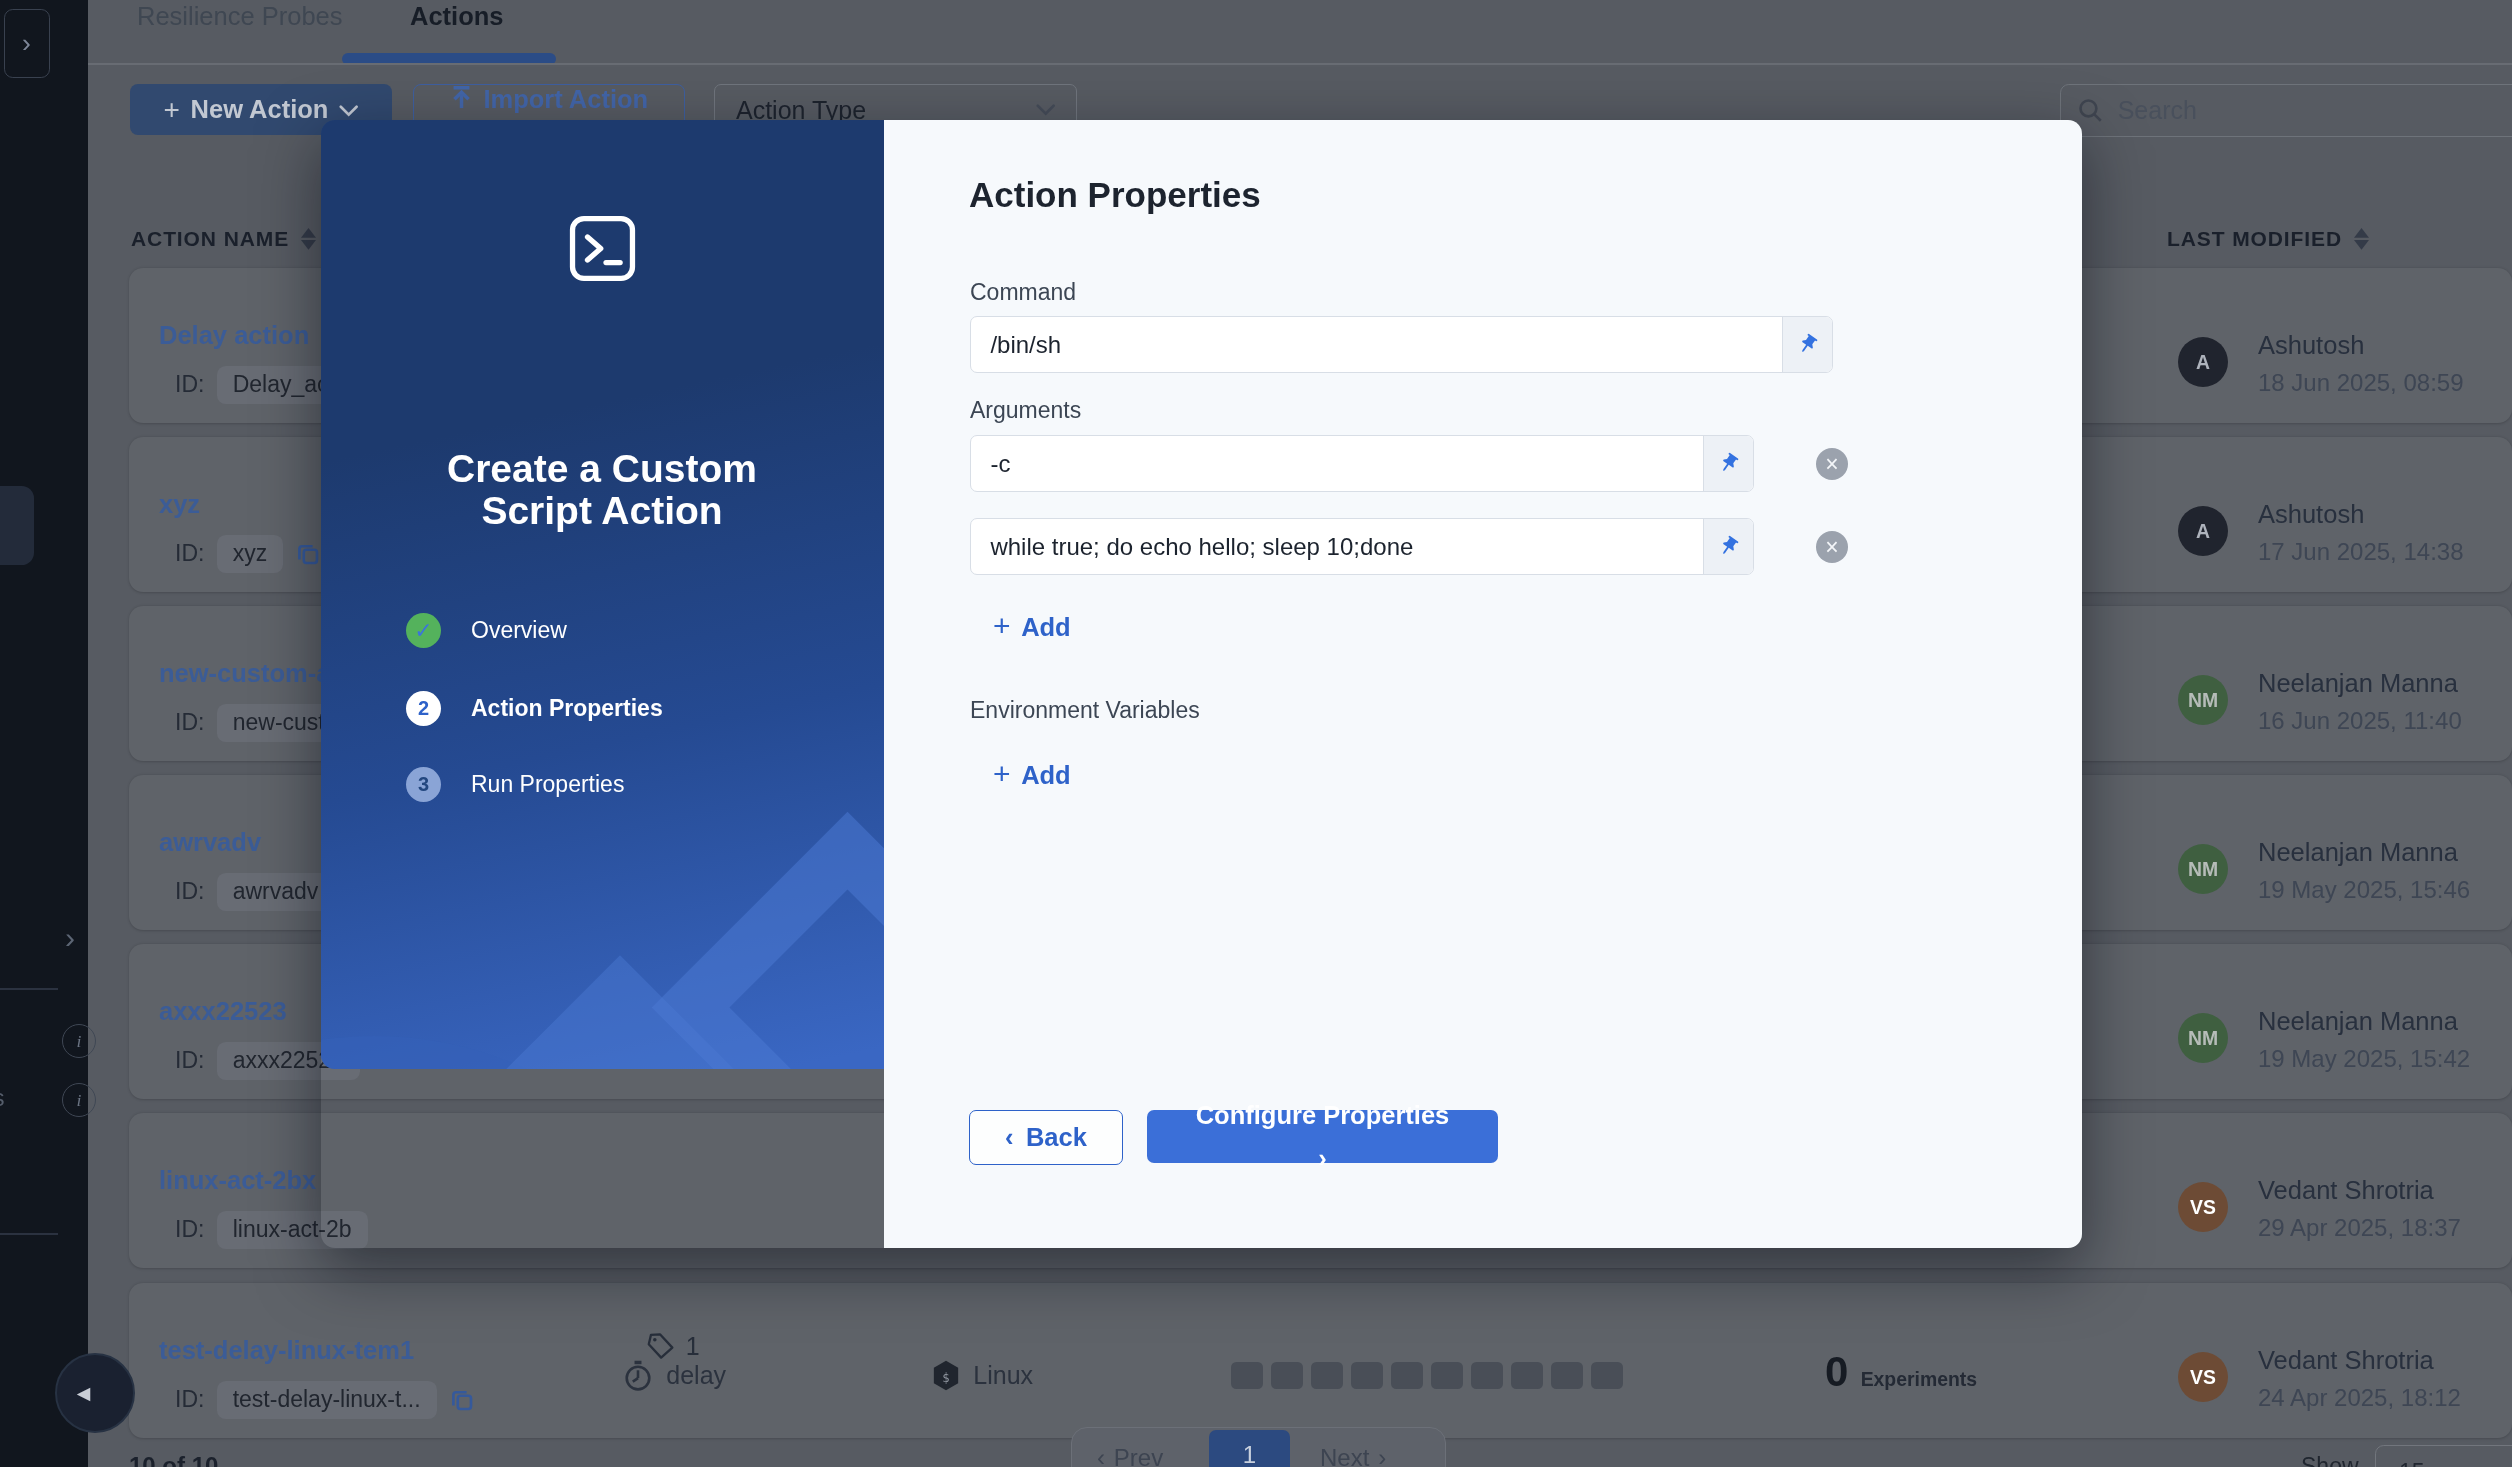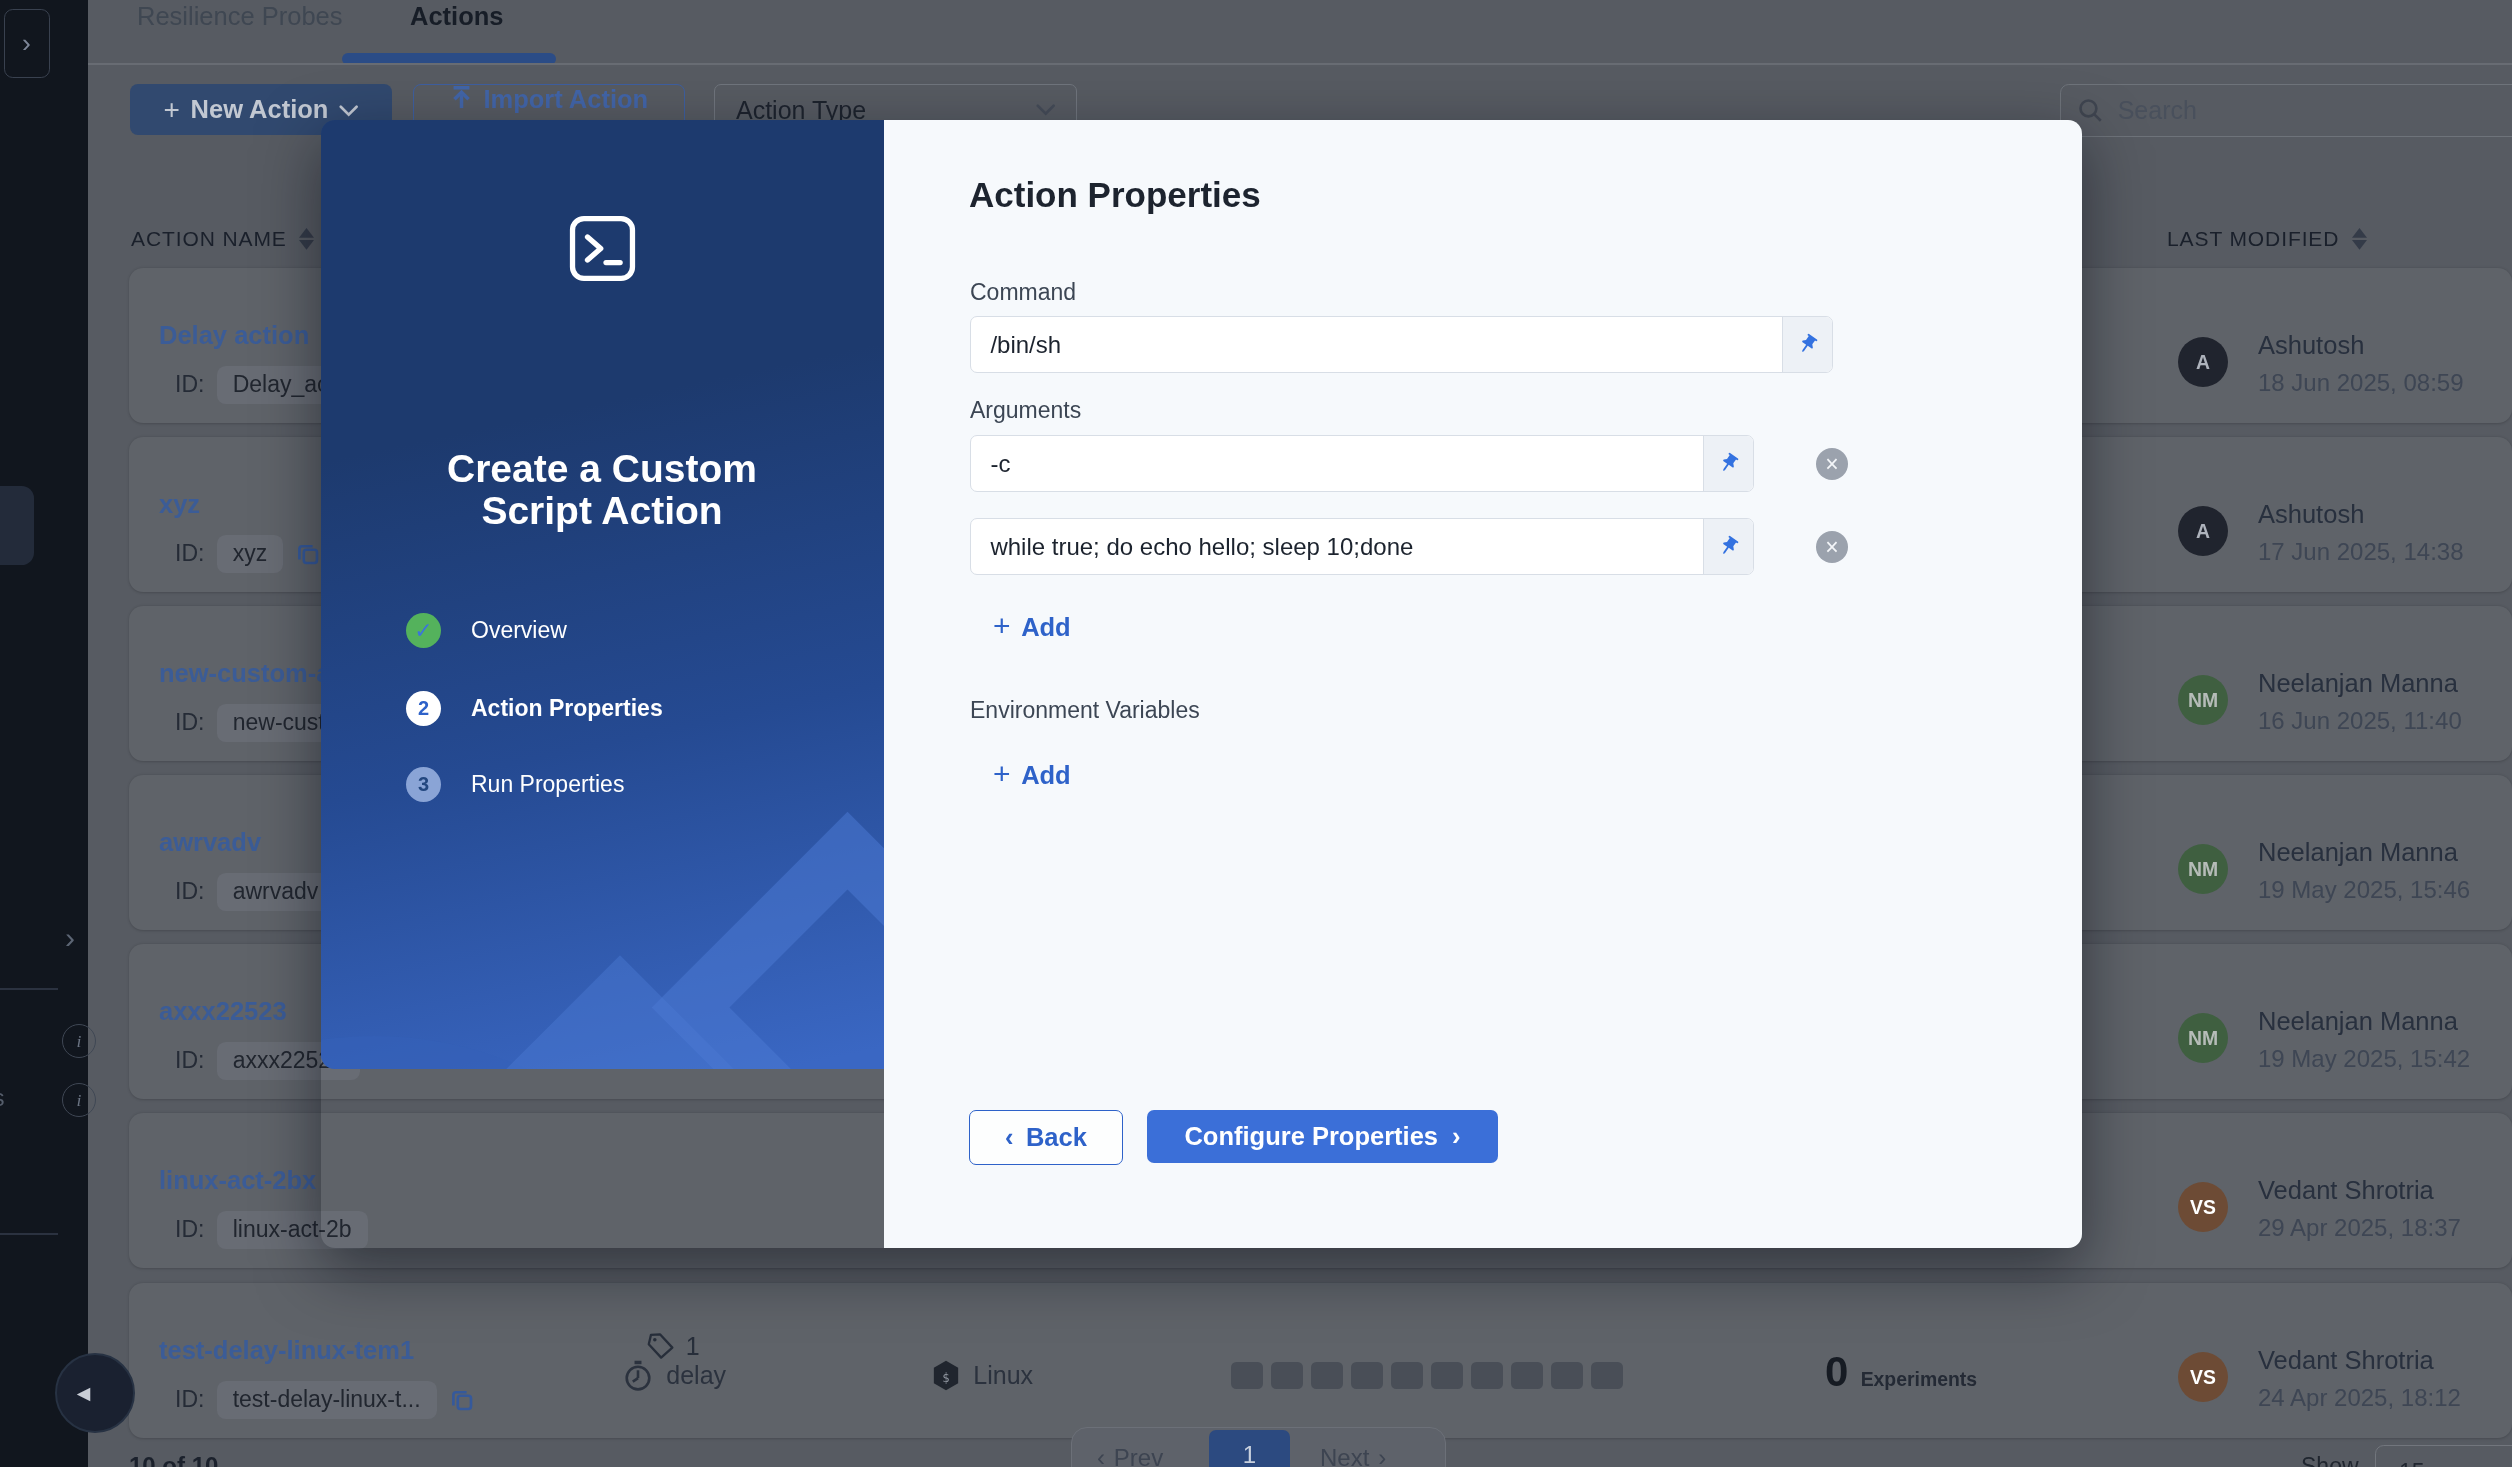--- a/index.html
+++ b/index.html
@@ -35,21 +35,21 @@
               color:#4265a8;font-size:25.5px;font-weight:700;display:flex;align-items:flex-start;justify-content:center;gap:10.6px;background:transparent;}
   .sel-actiontype{position:absolute;left:714px;top:84px;width:319px;height:51px;border:0.9px solid #70757d;border-radius:7px;
                   color:#1d232d;font-size:25px;display:flex;align-items:center;padding:0 21px;justify-content:space-between;}
   .search-box{position:absolute;left:2060px;top:84px;width:493px;height:51px;border:0.9px solid #6e737a;border-radius:8.8px;
               display:flex;align-items:center;padding:0 16px;gap:12.3px;color:#49505c;}
   .search-box input{border:none;outline:none;background:transparent;font-size:25px;color:#3f4550;width:335px;
                     font-family:"Liberation Sans","DejaVu Sans",sans-serif;}
   .search-box input::placeholder{color:#49505c;opacity:1;}
 
   
-  .th{position:absolute;top:227px;font-size:21px;font-weight:400;letter-spacing:0.9px;color:#1a202b;display:flex;gap:12.3px;align-items:center;}
+  .th{position:absolute;top:227px;font-size:21px;font-weight:700;letter-spacing:0.9px;color:#1a202b;display:flex;gap:12.3px;align-items:center;}
   .sort-ic{display:inline-flex;flex-direction:column;gap:2.6px;}
   .row-card{position:absolute;left:129px;width:2383px;height:155px;background:#5f6369;border-radius:14px;
             box-shadow:0 0.9px 2.6px rgba(0,0,0,.18);}
   .row-name{position:absolute;left:30px;top:53px;font-size:25.5px;font-weight:700;color:#3b5c97;white-space:nowrap;cursor:pointer;}
   .row-idline{position:absolute;left:30px;top:98px;display:flex;align-items:center;gap:12.3px;white-space:nowrap;margin-left:16px;}
   .id-label{font-size:23px;color:#252b36;}
   .id-pill{background:#686c74;border-radius:8.8px;padding:5.3px 16px;font-size:23px;color:#21262f;}
   .copy-btn{display:none;color:#35599b;}
   .has-copy .copy-btn{display:inline-flex;}
   .extras{display:none !important;}
@@ -115,21 +115,21 @@
   .pin-seg{width:49px;height:100%;background:#edf1f6;border-left:0.9px solid #d8dee6;border-radius:0 6.2px 6.2px 0;
            display:flex;align-items:center;justify-content:center;color:#3472e0;cursor:pointer;flex:none;}
   .remove-btn{position:absolute;width:32px;height:32px;border-radius:50%;background:#9ba2ad;color:#f4f6f9;
               font-size:23px;display:flex;align-items:center;justify-content:center;cursor:pointer;}
   .add-link{position:absolute;display:flex;align-items:center;gap:10.6px;color:#2e62c9;font-weight:700;
             font-size:25.5px;cursor:pointer;}
   .add-link .plus{font-size:30px;font-weight:400;margin-top:-2.6px;}
   .btn-back{position:absolute;left:85px;top:990px;width:152px;height:53px;border:1.8px solid #2e62c9;border-radius:7px;
             background:#fdfefe;color:#2e62c9;font-size:25.5px;font-weight:700;display:flex;align-items:center;justify-content:center;gap:12.3px;cursor:pointer;}
   .btn-primary{position:absolute;left:263px;top:990px;width:351px;height:53px;background:#3b6fd8;border-radius:7px;
-               color:#fff;font-size:25.5px;font-weight:700;display:flex;align-items:center;justify-content:center;gap:14px;cursor:pointer;}
+               color:#fff;font-size:25.5px;font-weight:700;display:flex;align-items:center;justify-content:center;gap:14px;cursor:pointer;flex-direction:column;}
   .chev-sm{font-weight:700;}
 </style>
 </head>
 <body>
 
 <div class="stage">
 
   <div class="sidebar">
     <div class="expand-box">
         <span>›</span>

